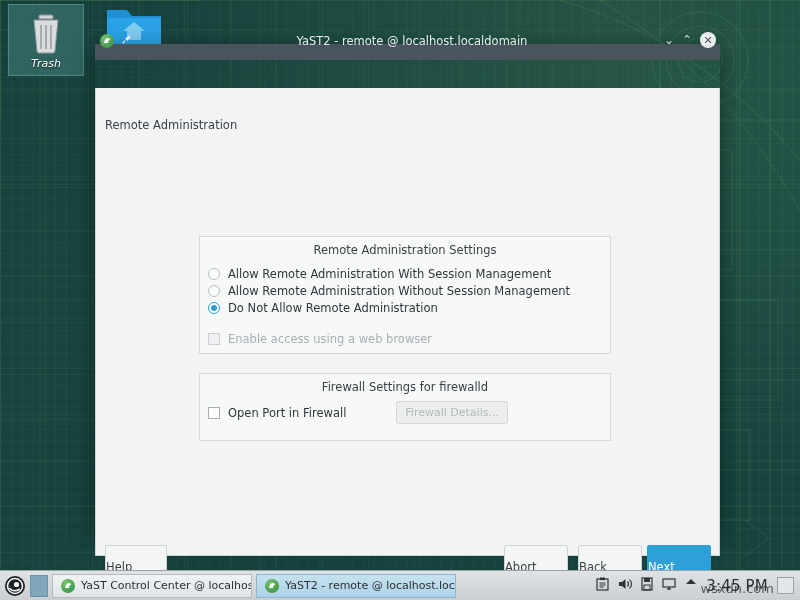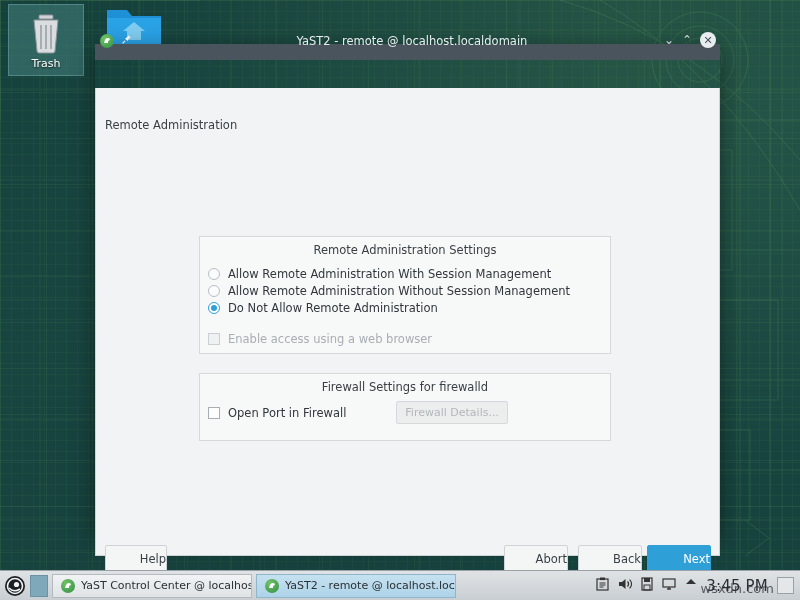--- a/index.html
+++ b/index.html
@@ -31,21 +31,21 @@
 
   
   .desk-icon {
     position: absolute; width: 76px; text-align: center;
     color: #fff; font-size: 11px;
   }
   #icon-trash { left: 8px; top: 4px; background: rgba(70,130,125,0.55);
                 border: 1px solid rgba(160,220,215,0.30); padding: 6px 0 5px; }
   #icon-home  { left: 96px; top: 4px; }
   .desk-icon .glyph { display:block; height: 44px; }
-  .desk-label { display:block; margin-top:2px; text-shadow: 0 1px 2px rgba(0,0,0,.7); }
+  .desk-label { display:block; margin-top:2px; text-shadow: 0 1px 2px rgba(0,0,0,.7); font-style: italic; }
 
   
   #yast-window {
     position: absolute; left: 95px; top: 44px; width: 625px; height: 492px;
     box-shadow: 0 6px 22px rgba(0,0,0,.45);
   }
   #titlebar {
     height: 16px; background: #4a545c; display: flex; align-items: flex-end;
     padding: 0 4px 12px 5px; color: #e8ecef; font-size: 11.5px;
   }
@@ -100,21 +100,21 @@
     margin-left: 42px; font-size: 11px; color: #b3b8bc;
     background: #eceded; border: 1px solid #d6d9dc; border-radius: 2px;
     padding: 4px 8px; cursor: default;
   }
   #fw-status { font-size: 11.5px; color: #32373c; padding-left: 8px; margin-top: 9px; }
 
   
   .btn {
     font-size: 11.5px; color: #3a3f44; background: #f4f5f5;
     border: 1px solid #cfd3d6; border-radius: 2px;
-    padding: 6px 0; text-align:right; cursor: pointer;
+    padding: 14px 0; text-align:left; cursor: pointer;
   }
   #help-button  { position:absolute; left: 9px;  top: 457px; width: 62px; }
   #abort-button { position:absolute; left: 408px; top: 457px; width: 64px; }
   #back-button  { position:absolute; left: 482px; top: 457px; width: 64px; }
   #next-button  {
     position:absolute; left: 551px; top: 457px; width: 64px;
     background: #2f9fd8; border-color: #2f9fd8; color: #fff;
   }
 
   

